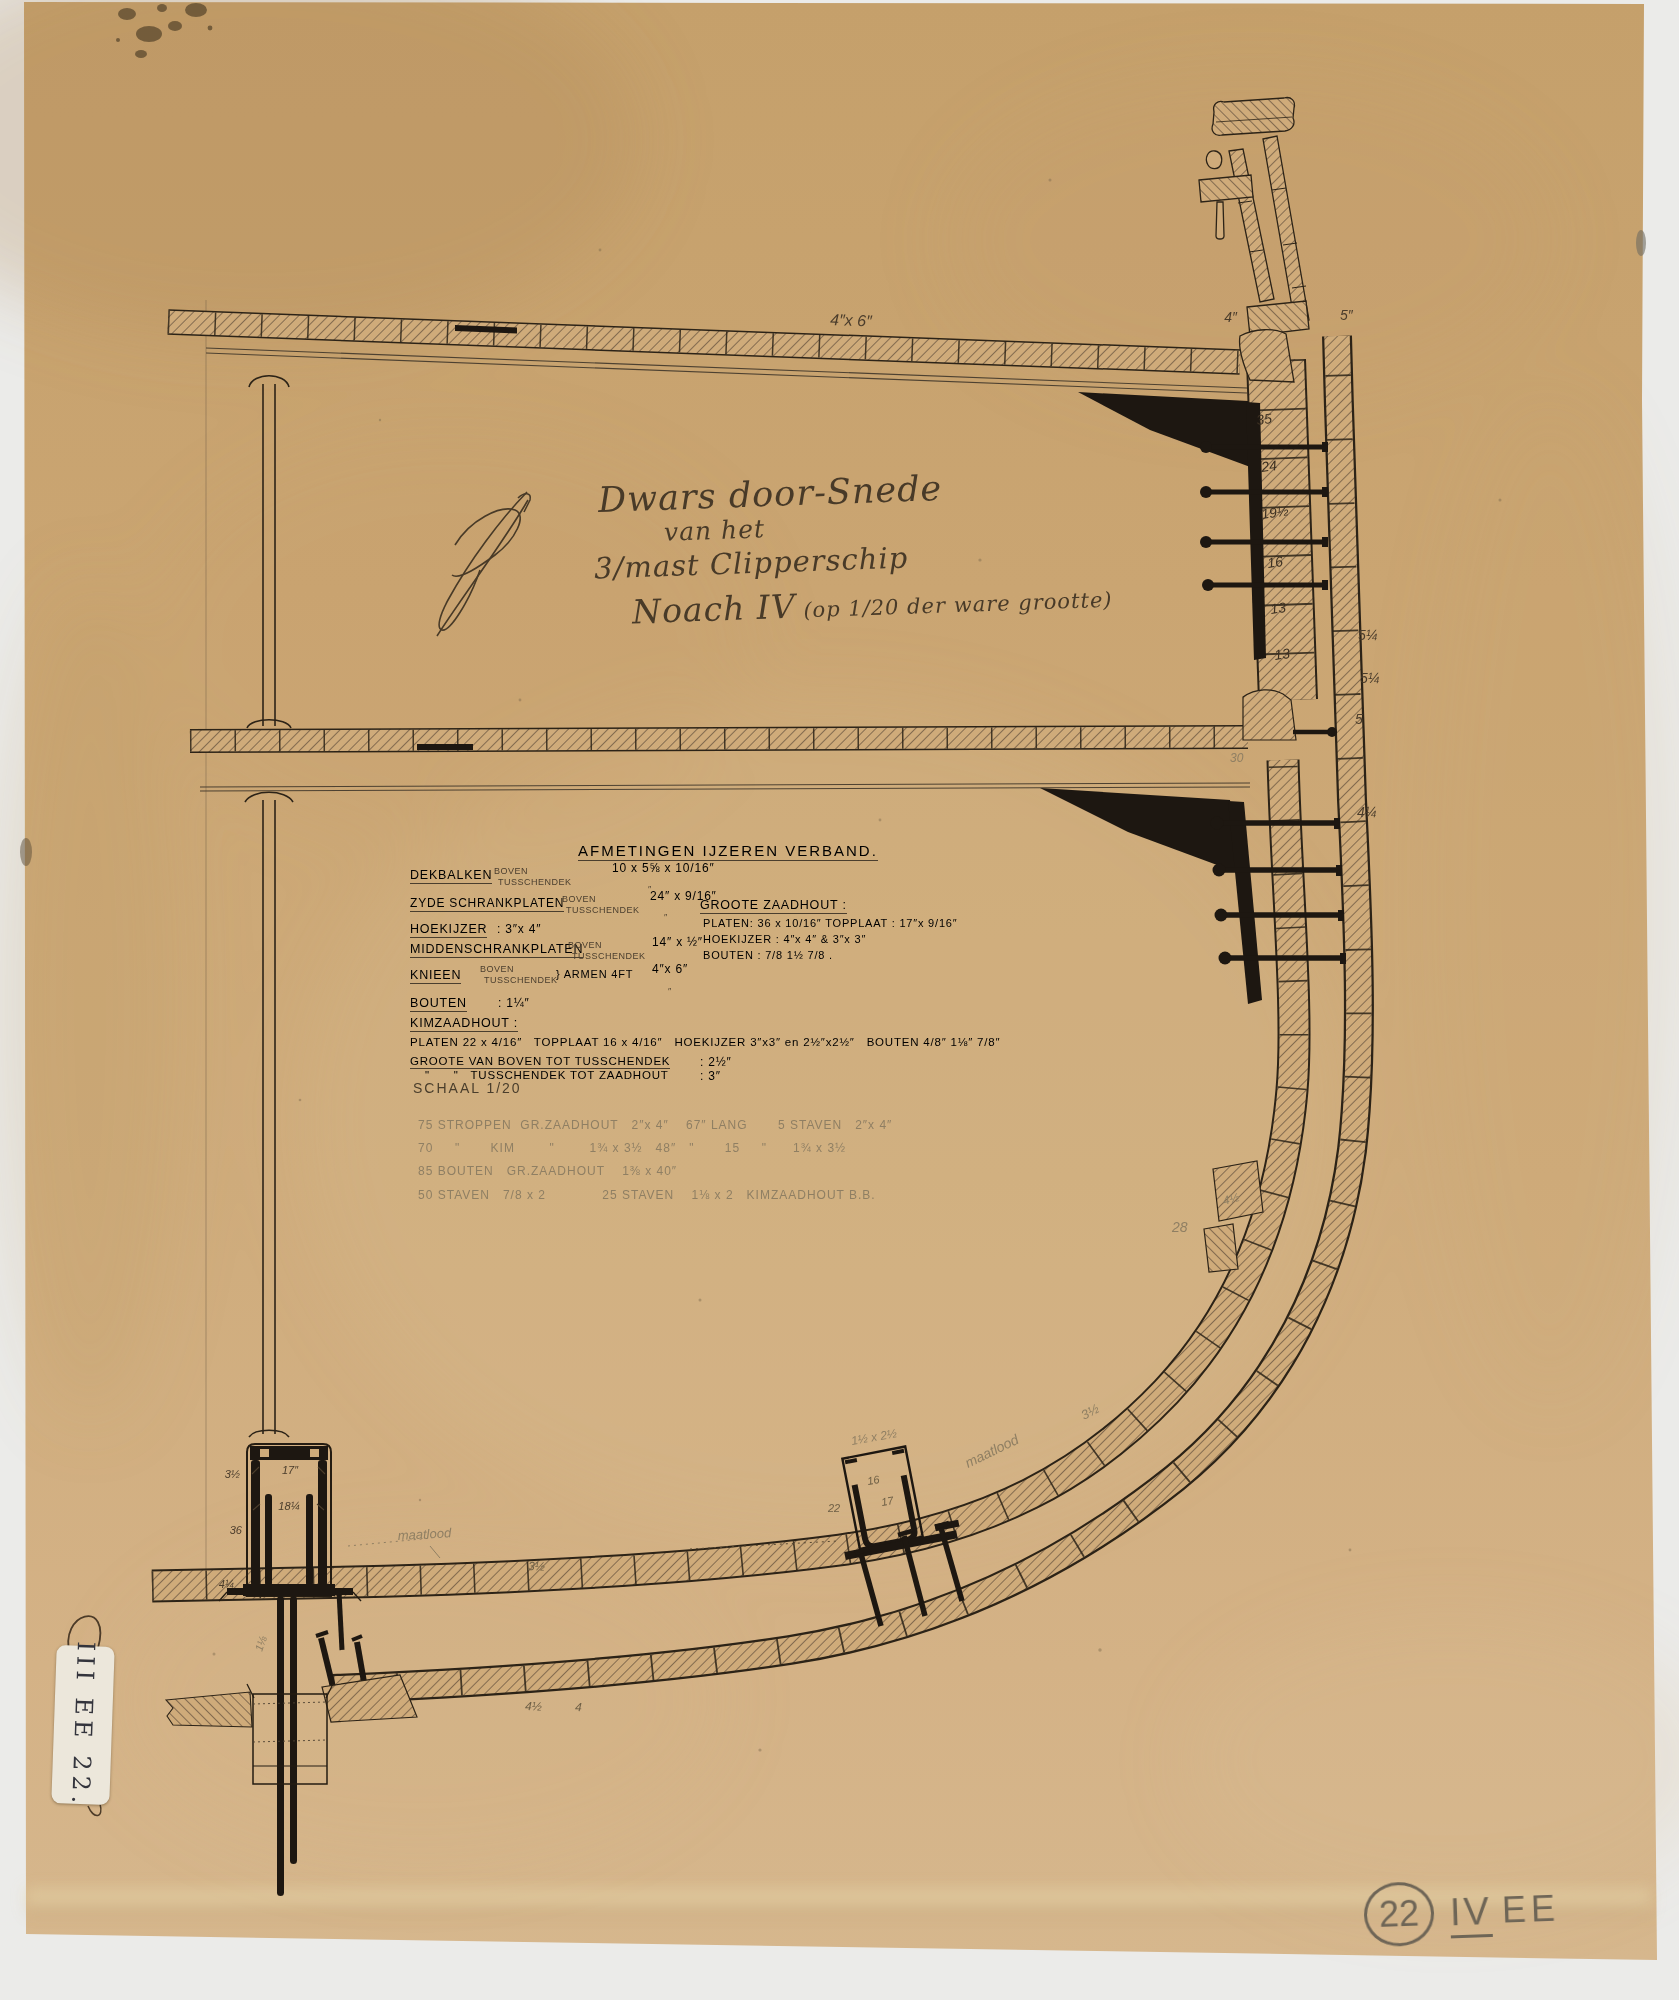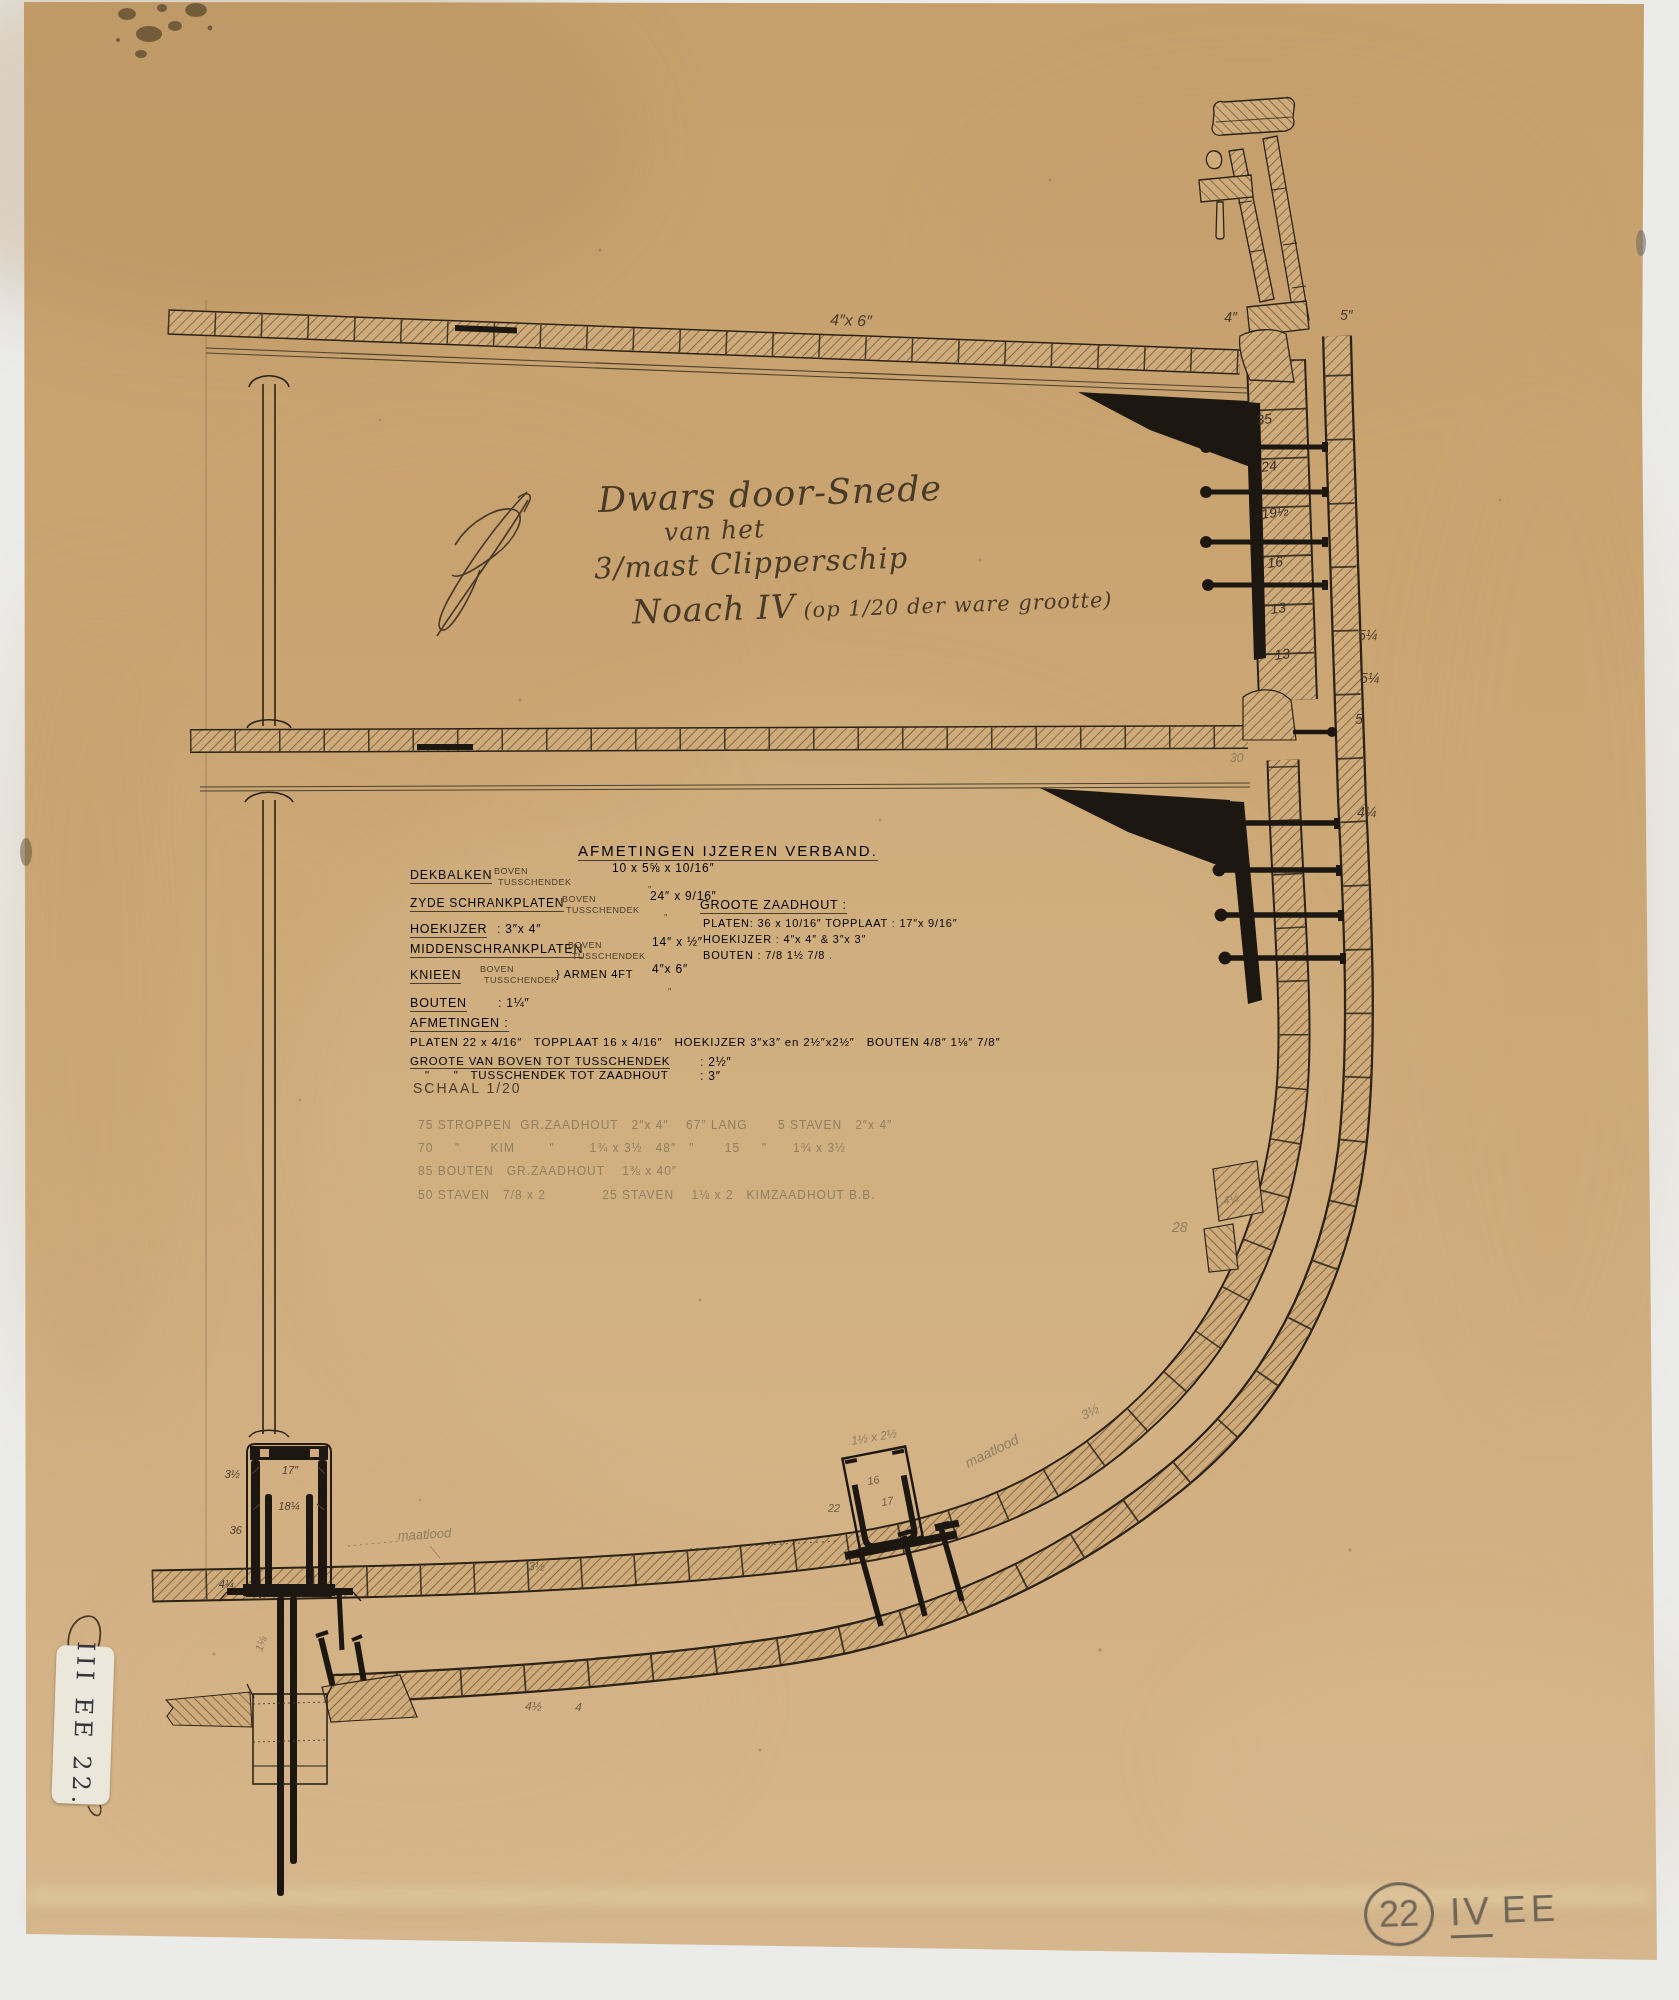--- a/index.html
+++ b/index.html
@@ -364,21 +364,21 @@
   <span class="abs hand u" style="left:410px;top:968px;font-size:12.5px;">KNIEEN</span>
   <span class="abs tiny" style="left:480px;top:964px;">BOVEN</span>
   <span class="abs tiny" style="left:484px;top:975px;">TUSSCHENDEK</span>
   <span class="abs hand" style="left:556px;top:968px;font-size:11px;">} ARMEN 4FT</span>
   <span class="abs hand" style="left:652px;top:962px;font-size:12px;">4″x 6″</span>
   <span class="abs tiny" style="left:668px;top:986px;">″</span>
 
   <span class="abs hand u" style="left:410px;top:996px;font-size:12.5px;">BOUTEN</span>
   <span class="abs hand" style="left:498px;top:996px;font-size:12px;">: 1¼″</span>
 
-  <span class="abs hand u" style="left:410px;top:1016px;font-size:12.5px;">AFMETINGEN :</span>
+  <span class="abs hand u" style="left:410px;top:1016px;font-size:12.5px;">KIMZAADHOUT :</span>
 
   <span class="abs hand pre" style="left:410px;top:1036px;font-size:11.5px;">PLATEN 22 x 4/16″   TOPPLAAT 16 x 4/16″   HOEKIJZER 3″x3″ en 2½″x2½″   BOUTEN 4/8″ 1⅛″ 7/8″</span>
 
   <span class="abs hand u" style="left:410px;top:1055px;font-size:11.5px;">GROOTE VAN BOVEN TOT TUSSCHENDEK</span>
   <span class="abs hand" style="left:700px;top:1055px;font-size:12px;">: 2½″</span>
 
   <span class="abs hand pre" style="left:425px;top:1069px;font-size:11.5px;">"      "   TUSSCHENDEK TOT ZAADHOUT</span>
   <span class="abs hand" style="left:700px;top:1069px;font-size:12px;">: 3″</span>
 
   <span class="abs hand u" style="left:700px;top:898px;font-size:12.5px;">GROOTE ZAADHOUT :</span>

